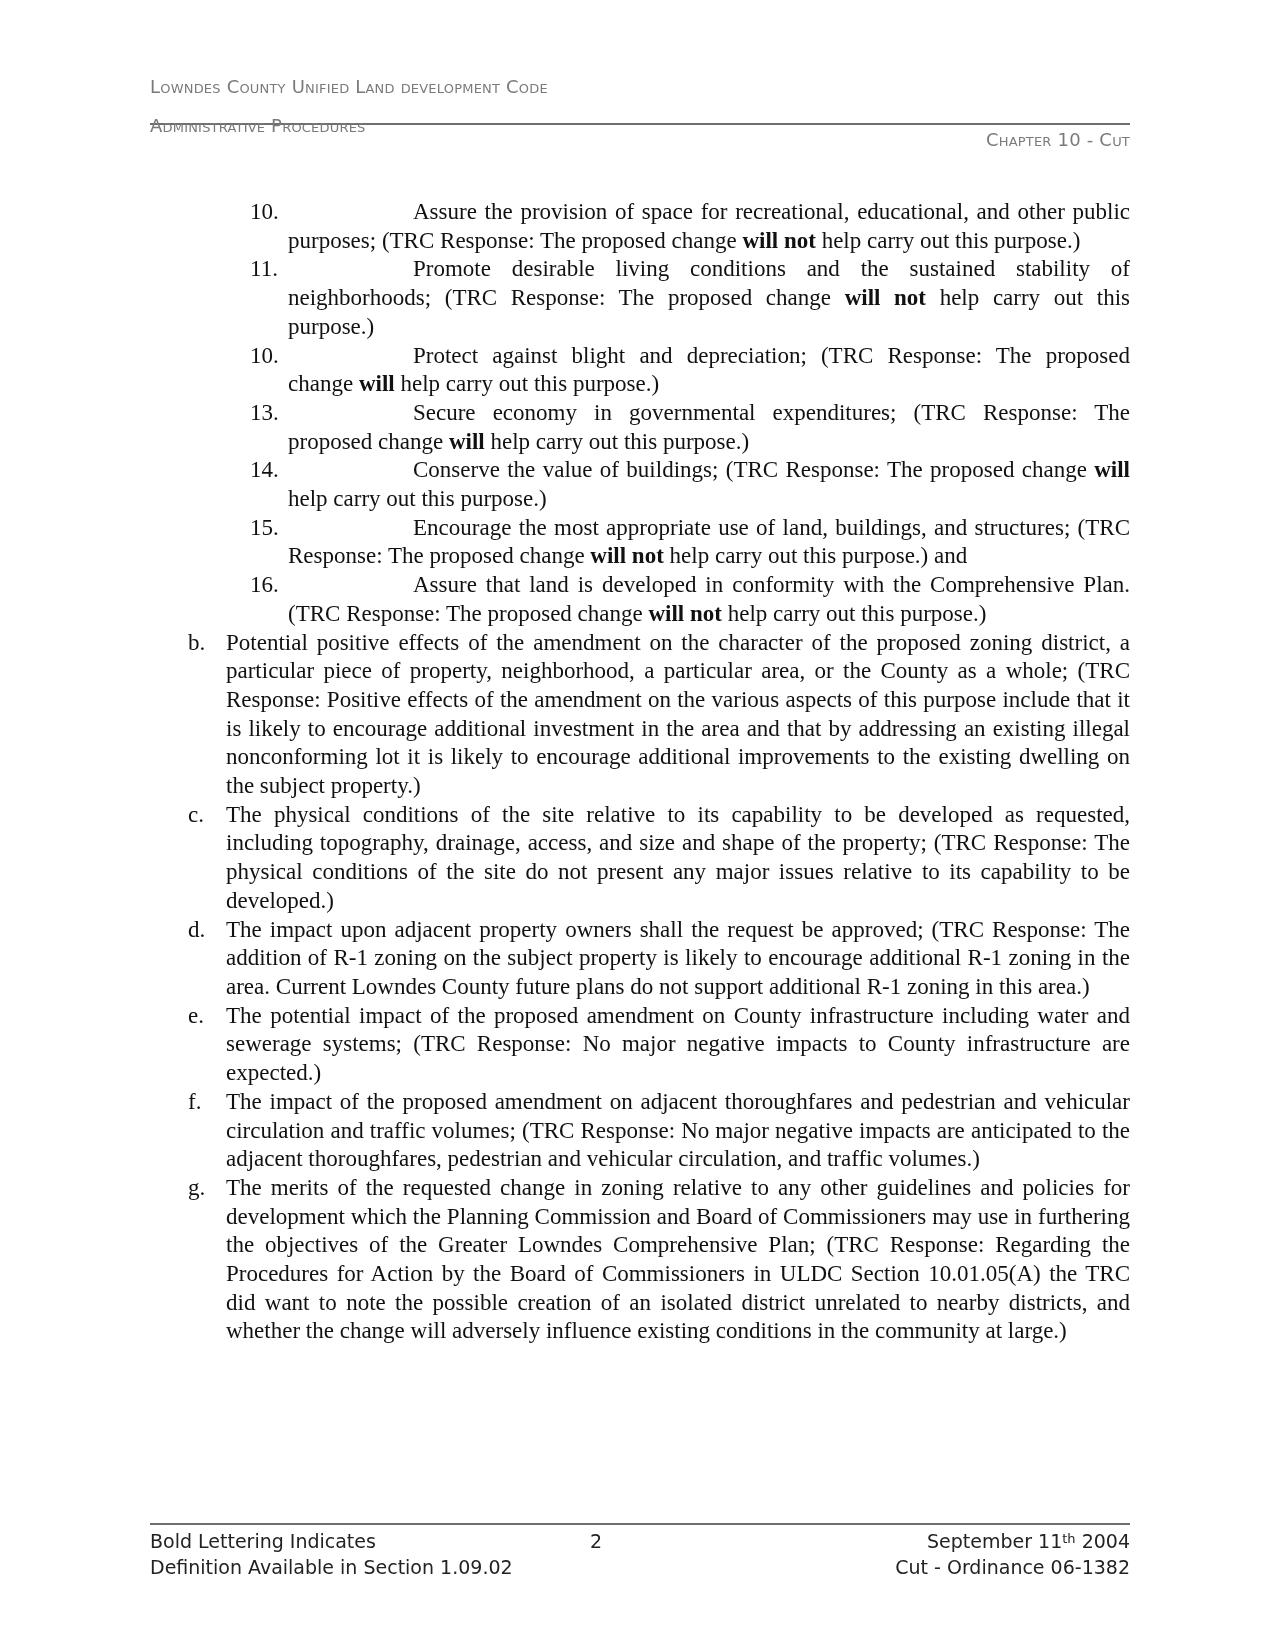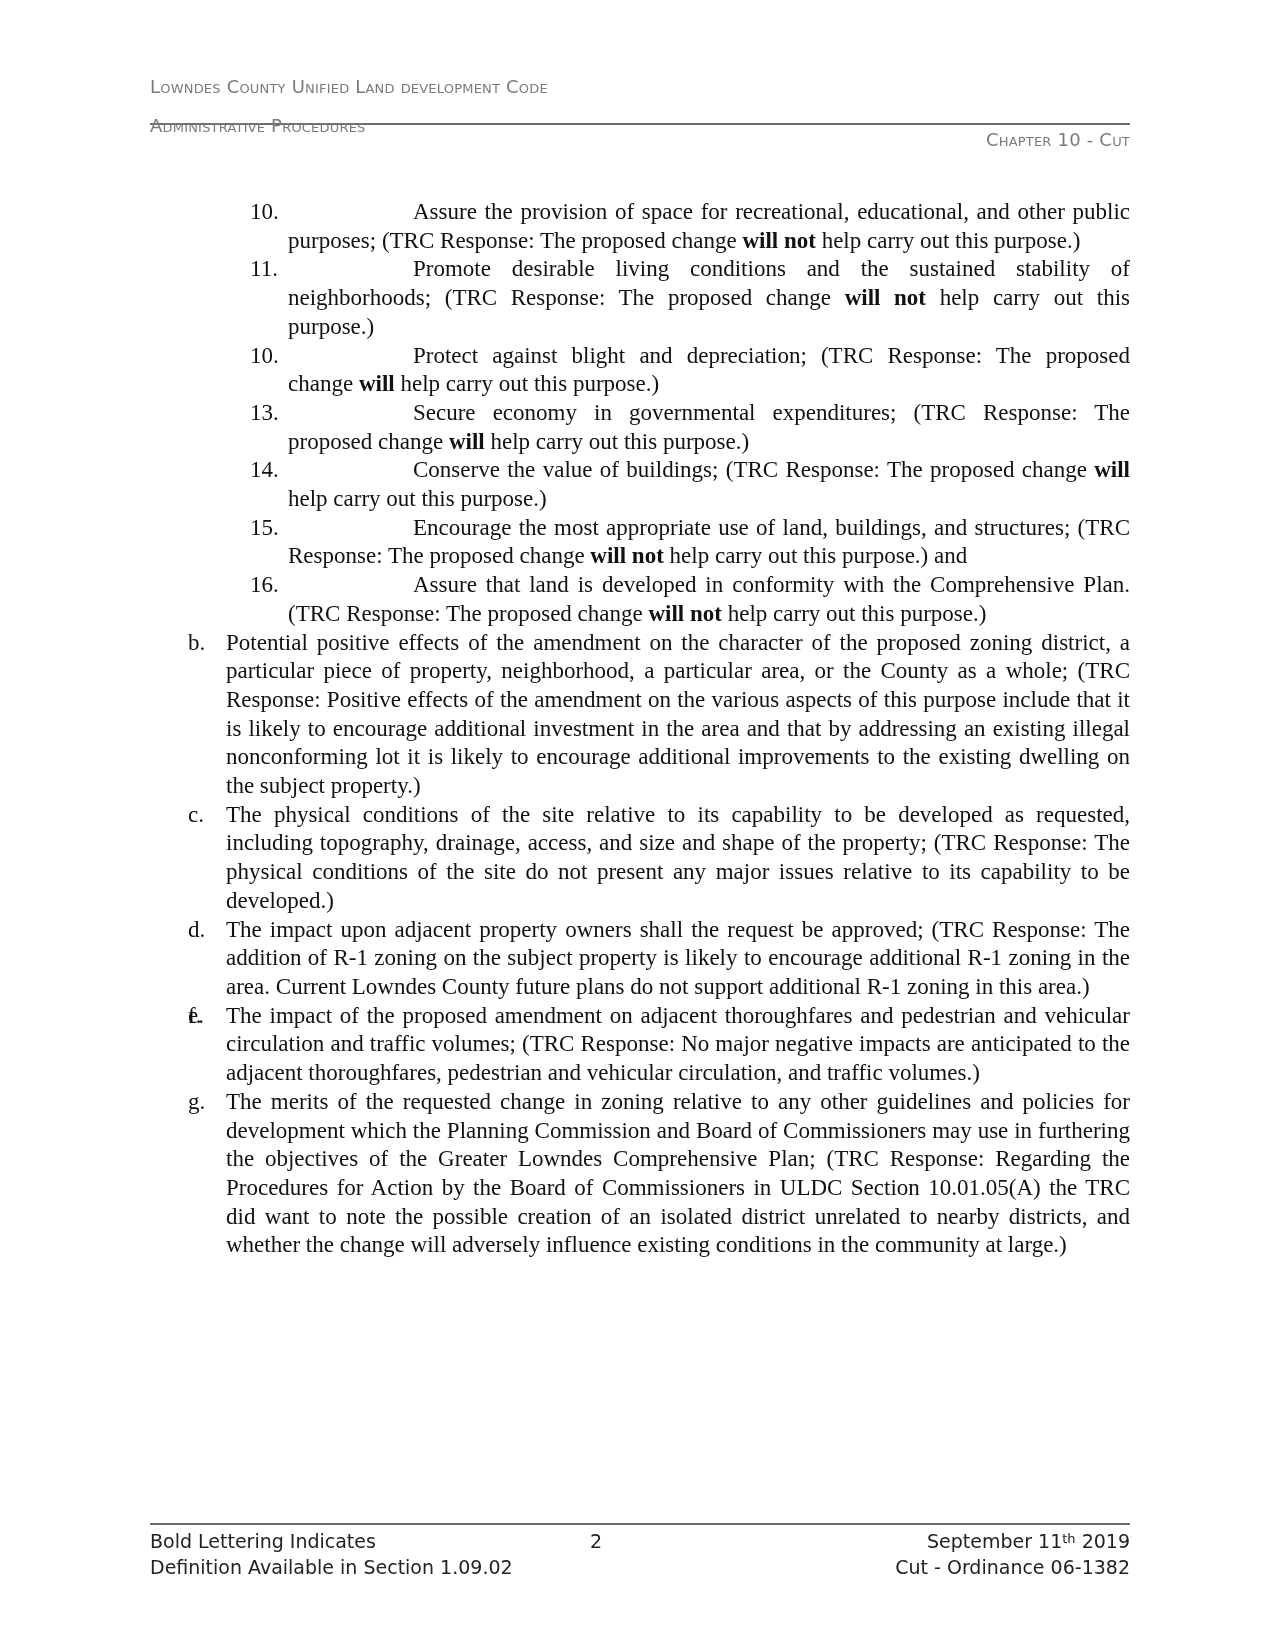--- a/index.html
+++ b/index.html
@@ -61,33 +61,34 @@
   <div class="letter-item">
     <span class="let">c.</span>
     <span>The physical conditions of the site relative to its capability to be developed as requested, including topography, drainage, access, and size and shape of the property; (TRC Response: The physical conditions of the site do not present any major issues relative to its capability to be developed.)</span>
   </div>
   <div class="letter-item">
     <span class="let">d.</span>
     <span>The impact upon adjacent property owners shall the request be approved; (TRC Response:  The addition of R-1 zoning on the subject property is likely to encourage additional R-1 zoning in the area.  Current Lowndes County future plans do not support additional R-1 zoning in this area.)</span>
   </div>
   <div class="letter-item">
     <span class="let">e.</span>
+    <span>The potential impact of the proposed amendment on County infrastructure including water and sewerage systems; (TRC Response:  No major negative impacts to County infrastructure are expected.)</span>
   </div>
   <div class="letter-item">
     <span class="let">f.</span>
     <span>The impact of the proposed amendment on adjacent thoroughfares and pedestrian and vehicular circulation and traffic volumes; (TRC Response:  No major negative impacts are anticipated to the adjacent thoroughfares, pedestrian and vehicular circulation, and traffic volumes.)</span>
   </div>
   <div class="letter-item">
     <span class="let">g.</span>
     <span>The merits of the requested change in zoning relative to any other guidelines and policies for development which the Planning Commission and Board of Commissioners may use in furthering the objectives of the Greater Lowndes Comprehensive Plan; (TRC Response:  Regarding the Procedures for Action by the Board of Commissioners in ULDC Section 10.01.05(A) the TRC did want to note the possible creation of an isolated district unrelated to nearby districts, and whether the change will adversely influence existing conditions in the community at large.)</span>
   </div>
 </div>
 
 <div class="rule" style="top:1523px;"></div>
 <div class="ftr" style="left:150px; top:1528px;">
   <div>Bold Lettering Indicates</div>
   <div>Definition Available in Section 1.09.02</div>
 </div>
 <div class="ftr" style="left:590px; top:1528px;">2</div>
 <div class="ftr" style="right:145px; top:1528px; text-align:right;">
-  <div><span>September 11</span><sup>th</sup><span> 2019</span></div>
+  <div><span>September 11</span><sup>th</sup><span> 2004</span></div>
   <div>Cut - Ordinance 06-1382</div>
 </div>
 
 </body></html>

